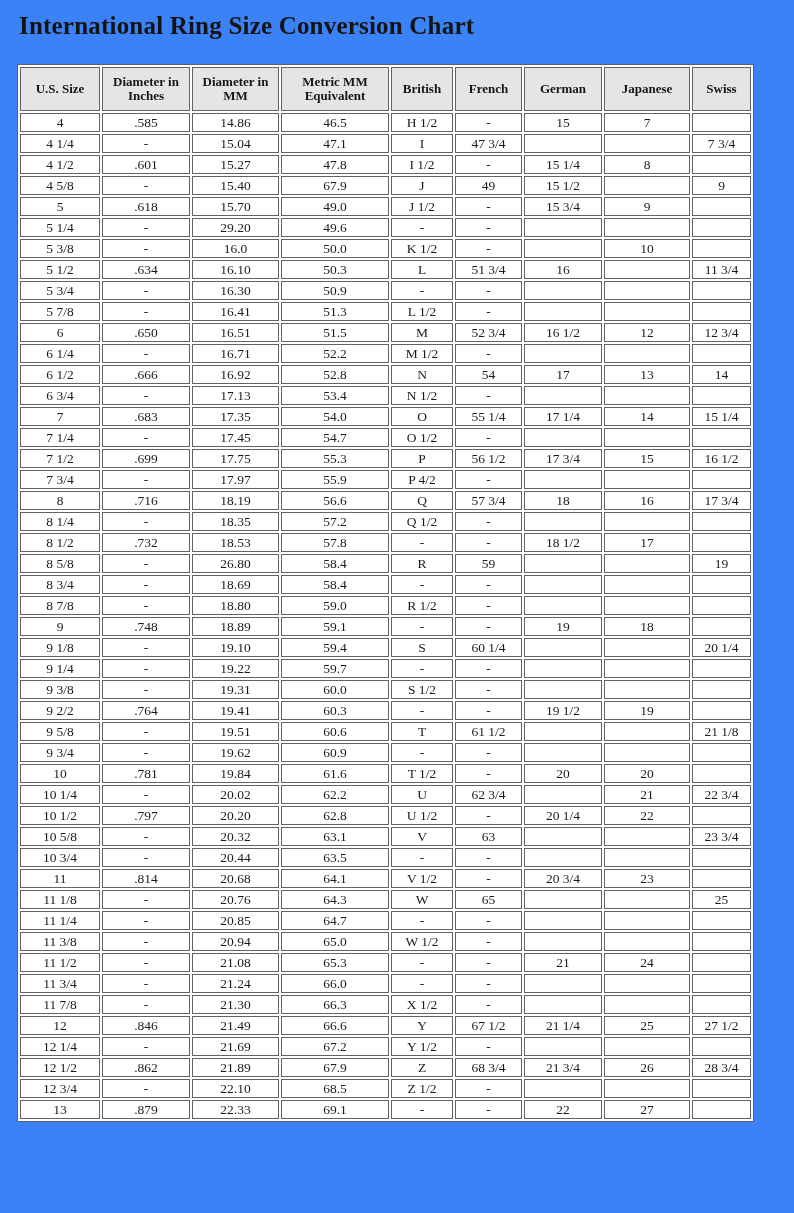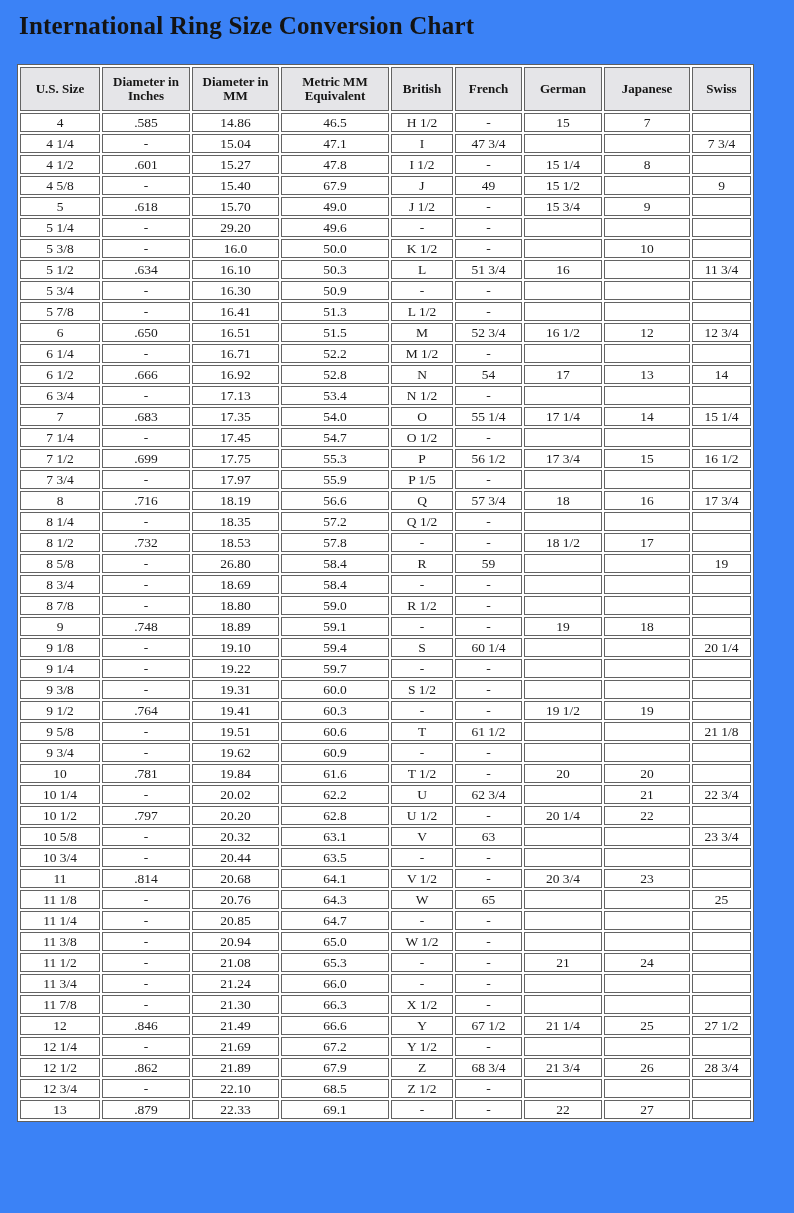--- a/index.html
+++ b/index.html
@@ -282,21 +282,21 @@
           <td>56 1/2</td>
           <td>17 3/4</td>
           <td>15</td>
           <td>16 1/2</td>
         </tr>
         <tr>
           <td>7 3/4</td>
           <td>-</td>
           <td>17.97</td>
           <td>55.9</td>
-          <td>P 1/5</td>
+          <td>P 4/2</td>
           <td>-</td>
           <td></td>
           <td></td>
           <td></td>
         </tr>
         <tr>
           <td>8</td>
           <td>.716</td>
           <td>18.19</td>
           <td>56.6</td>
@@ -399,21 +399,21 @@
           <td>-</td>
           <td>19.31</td>
           <td>60.0</td>
           <td>S 1/2</td>
           <td>-</td>
           <td></td>
           <td></td>
           <td></td>
         </tr>
         <tr>
-          <td>9 1/2</td>
+          <td>9 2/2</td>
           <td>.764</td>
           <td>19.41</td>
           <td>60.3</td>
           <td>-</td>
           <td>-</td>
           <td>19 1/2</td>
           <td>19</td>
           <td></td>
         </tr>
         <tr>

